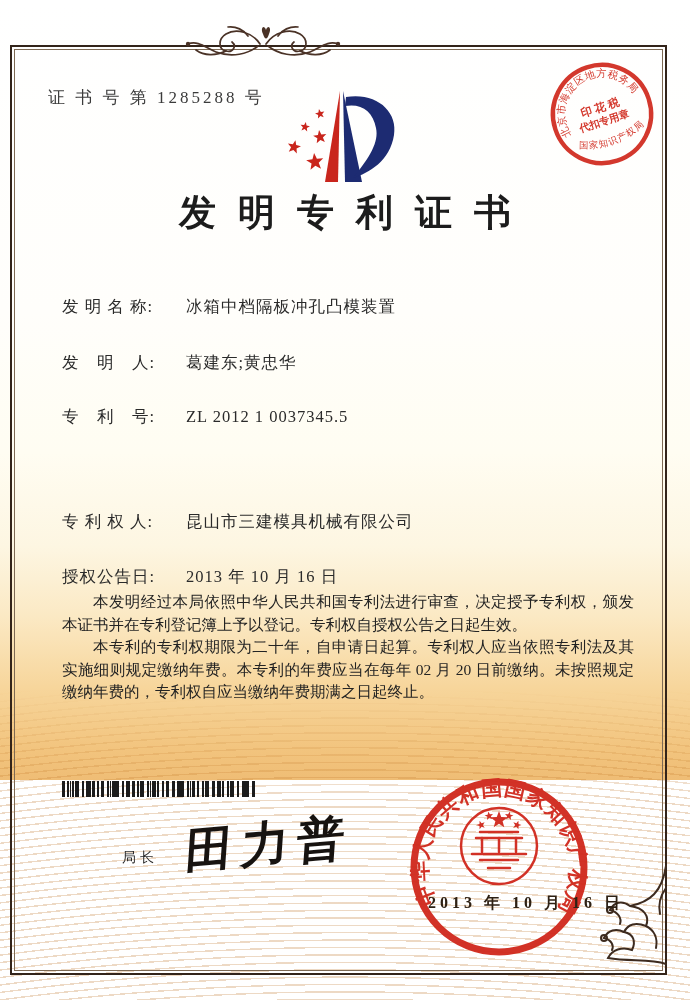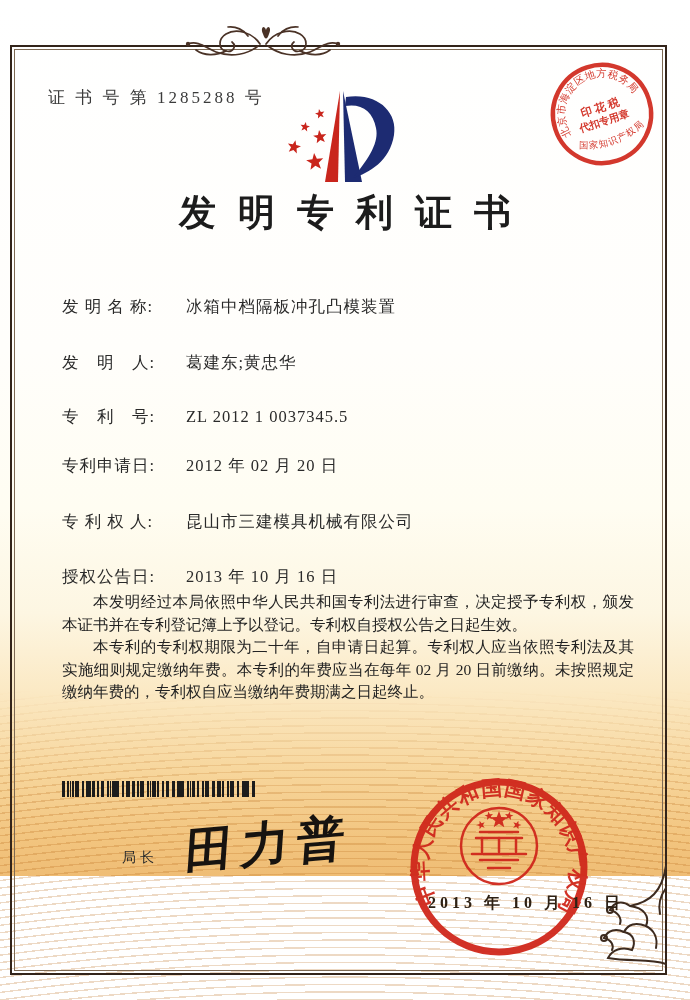--- a/index.html
+++ b/index.html
@@ -2,21 +2,21 @@
 <html><head>
 <meta charset="utf-8">
 <style>
   html,body{margin:0;padding:0;}
   body{
     width:690px;height:1000px;position:relative;overflow:hidden;
     font-family:"Liberation Serif","DejaVu Serif",serif;
     background:#fff;
   }
   .page{
-    position:absolute;inset:0;width:690px;height:876px;
+    position:absolute;inset:0;width:690px;height:780px;
     background:linear-gradient(180deg,#ffffff 0%,#fffefb 40%,#fffdf2 58%,#fdf6e2 70%,#fbe9c4 79%,#f7d69c 88%,#f2c47e 96%,#efbd75 100%);
   }
   .waves{
     position:absolute;left:0;top:690px;width:690px;height:310px;
     background:repeating-radial-gradient(circle at 345px 2900px, rgba(186,108,28,0.26) 0 1.4px, rgba(186,108,28,0) 1.4px 7.4px);
     -webkit-mask-image:linear-gradient(180deg,transparent 0,#000 110px);
     mask-image:linear-gradient(180deg,transparent 0,#000 110px);
   }
   .frame{
     position:absolute;left:10px;top:45px;width:653px;height:926px;
@@ -130,23 +130,20 @@
 
   <div class="field-row" style="top:296px">
     <span class="lbl">发 明 名 称:</span><span class="val">冰箱中档隔板冲孔凸模装置</span>
   </div>
   <div class="field-row" style="top:352px">
     <span class="lbl">发　明　人:</span><span class="val">葛建东;黄忠华</span>
   </div>
   <div class="field-row" style="top:406px">
     <span class="lbl">专　利　号:</span><span class="val">ZL 2012 1 0037345.5</span>
   </div>
-  <div class="field-row" style="top:455px">
-    <span class="lbl">专利申请日:</span><span class="val">2012 年 02 月 20 日</span>
-  </div>
   <div class="field-row" style="top:511px">
     <span class="lbl">专 利 权 人:</span><span class="val">昆山市三建模具机械有限公司</span>
   </div>
   <div class="field-row" style="top:566px">
     <span class="lbl">授权公告日:</span><span class="val">2013 年 10 月 16 日</span>
   </div>
 
   <div class="paragraphs">
     <p>本发明经过本局依照中华人民共和国专利法进行审查，决定授予专利权，颁发本证书并在专利登记簿上予以登记。专利权自授权公告之日起生效。</p>
     <p>本专利的专利权期限为二十年，自申请日起算。专利权人应当依照专利法及其实施细则规定缴纳年费。本专利的年费应当在每年 02 月 20 日前缴纳。未按照规定缴纳年费的，专利权自应当缴纳年费期满之日起终止。</p>

